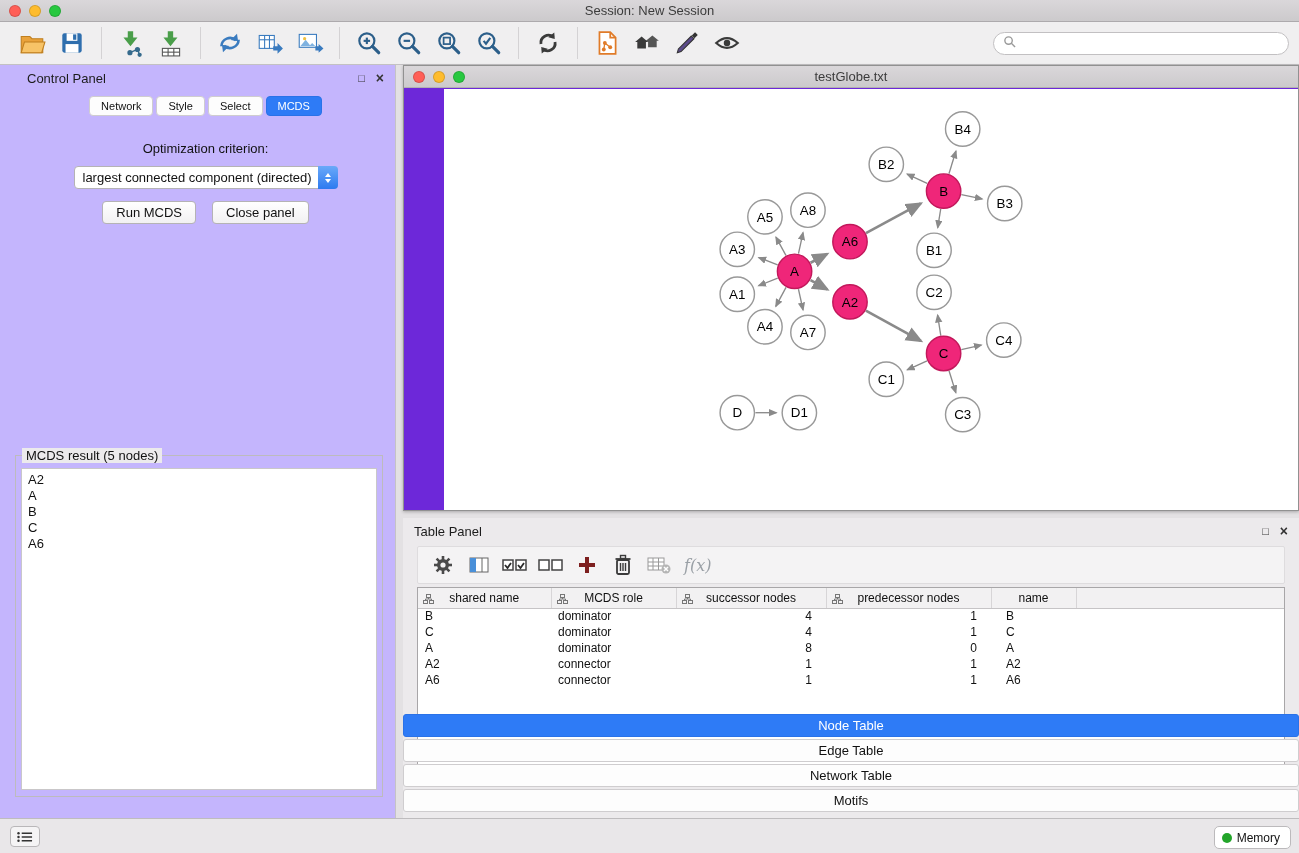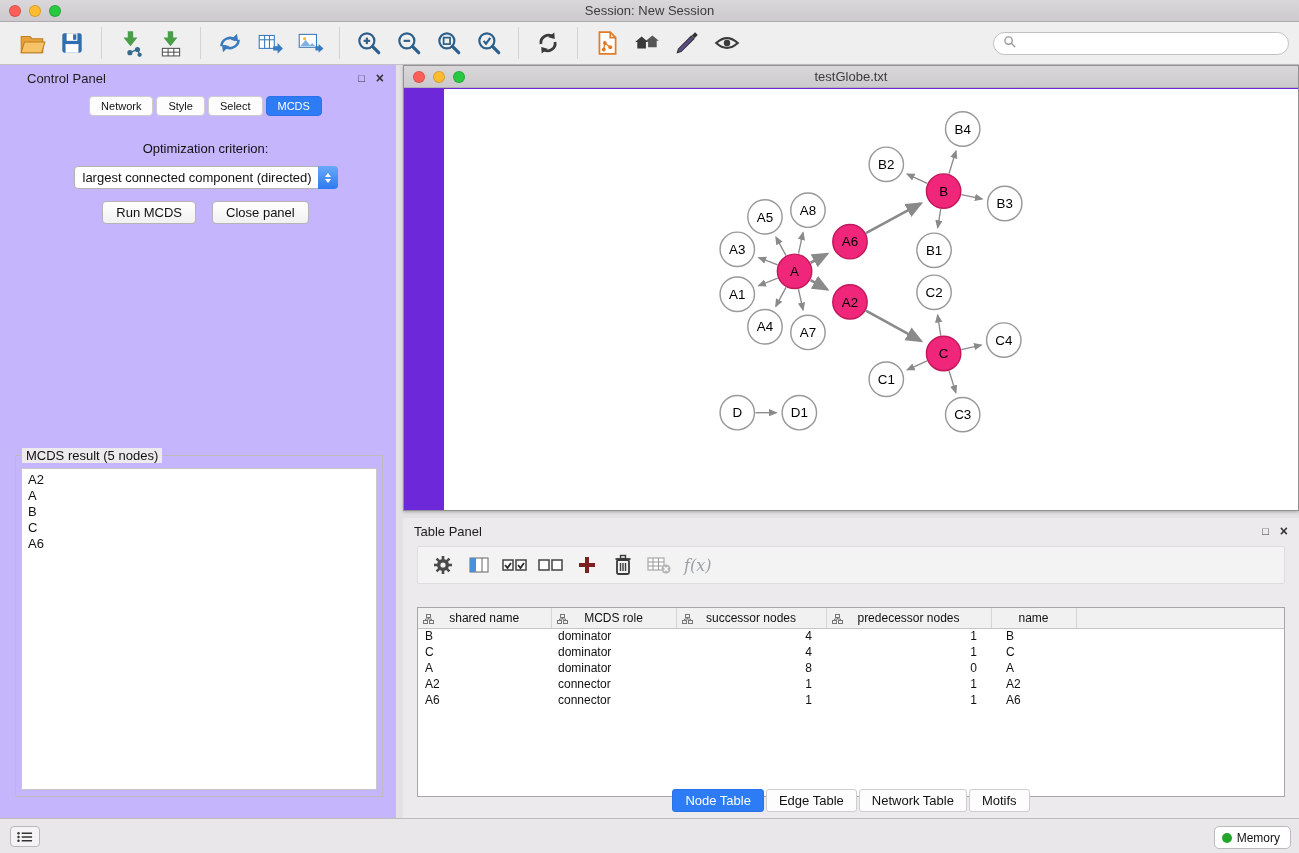--- a/index.html
+++ b/index.html
@@ -58,30 +58,30 @@
   svg.graph { width:100%; height:100%; display:block; }
   svg.graph text { font-family:"Liberation Sans",sans-serif; }
 
   
   .table-panel { position:absolute; left:403px; top:518px; width:896px; height:300px; background:#eceaec; }
   .tp-toolbar { margin:2px 14px 0; height:38px; background:#f4f3f4; border:1px solid #dedcde; border-radius:2px;
     display:flex; align-items:center; gap:6px; padding:0 10px; }
   .tpb { width:30px; height:30px; border:none; background:transparent; display:flex; align-items:center;
     justify-content:center; cursor:default; }
   .fx { font-family:"DejaVu Serif","Liberation Serif",serif; font-style:italic; font-size:16px; color:#9aa0a6; padding-left:4px; }
-  .tp-table-wrap { margin:23px 14px 0; height:190px; background:#fff; border:1px solid #a8a6a8; overflow:hidden; }
+  .tp-table-wrap { margin:3px 14px 0; height:190px; background:#fff; border:1px solid #a8a6a8; overflow:hidden; }
   table.datatable { border-collapse:collapse; width:100%; table-layout:fixed; font-size:12px; }
   .datatable th { height:20px; background:#f2f1f2; border-right:1px solid #d7d5d7; border-bottom:1px solid #c6c4c6;
     font-weight:normal; position:relative; font-size:12px; color:#111; text-align:center; }
   .datatable th.filler-th { border-right:none; }
   .th-ico { position:absolute; left:5px; top:5px; }
   .datatable td { height:16px; padding:0 7px; color:#111; white-space:nowrap; overflow:hidden; }
   .c-num { text-align:right; padding-right:14px !important; }
   .pad { padding-left:15px !important; }
-  .tp-tabs { position:absolute; bottom:6px; left:0; right:0; display:flex; justify-content:center; gap:2px; }
+  .tp-tabs { position:absolute; bottom:6px; left:0; right:0; display:flex; justify-content:center; gap:2px;flex-direction:column; }
   .tp-tab { font-size:13px; padding:3px 12px; background:#fdfdfd; border:1px solid #cfcdcf; border-radius:3px; color:#111; }
   .tp-tab.active { background:#2e7bf6; border-color:#2a72e8; color:#fff; }
 
   
   .statusbar { position:absolute; left:0; right:0; bottom:0; height:35px; background:#e9e7e9; border-top:1px solid #bebcbe; }
   .list-btn { position:absolute; left:10px; top:7px; width:30px; height:21px; background:#f5f4f5;
     border:1px solid #b9b7b9; border-radius:4px; display:flex; align-items:center; justify-content:center; }
   .memory-btn { position:absolute; right:8px; top:7px; height:23px; background:#fff; border:1px solid #bcbabc;
     border-radius:5px; display:flex; align-items:center; gap:5px; padding:0 10px 0 7px; font-size:12px; color:#111; }
   .mem-dot { width:10px; height:10px; border-radius:50%; background:#23a52a; }

